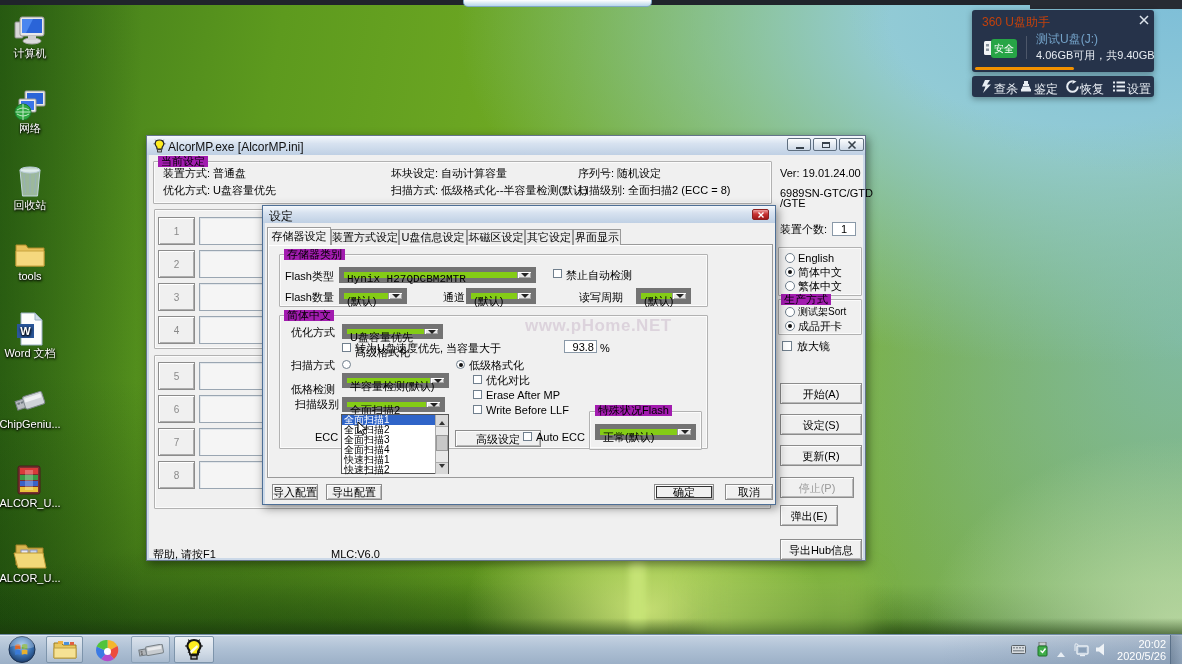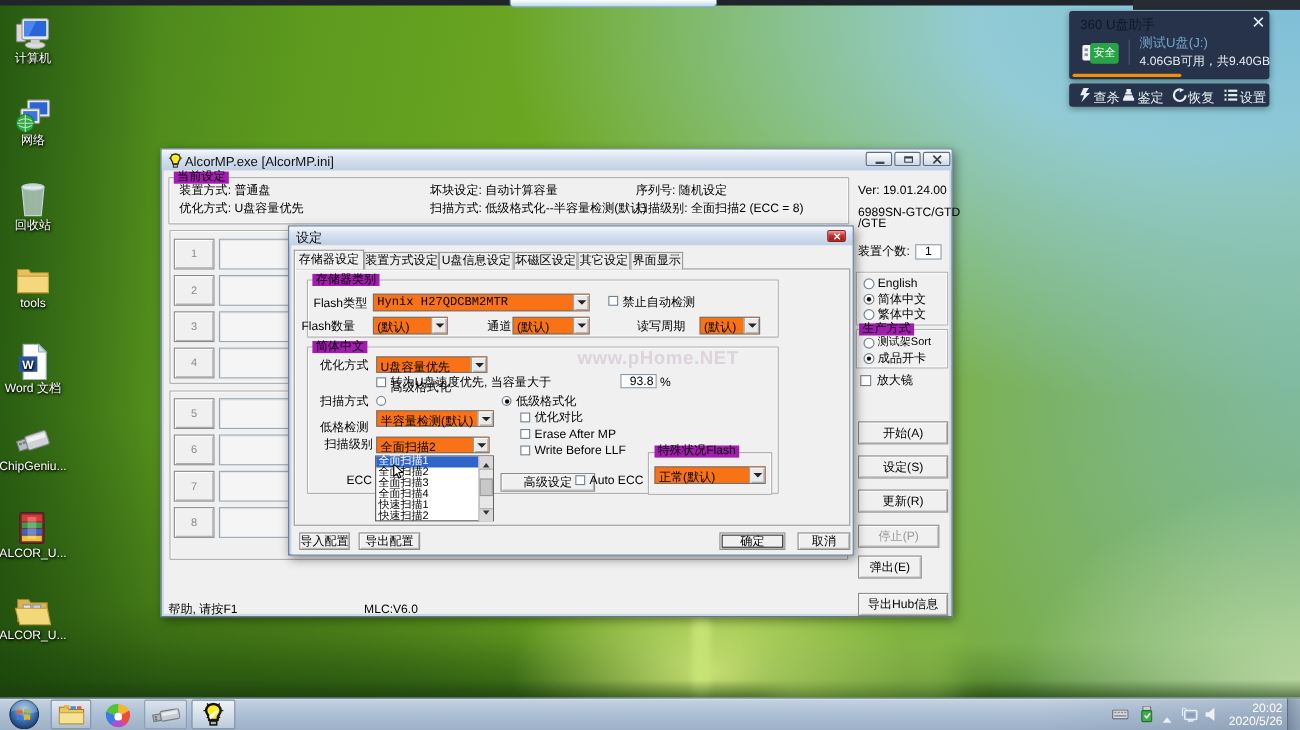--- a/index.html
+++ b/index.html
@@ -22,21 +22,21 @@
 #sliver{position:absolute;left:463px;top:0;width:189px;height:7px;background:linear-gradient(#ffffff,#b8d6ea);border:1px solid #7fa8c4;border-top:none;border-radius:0 0 5px 5px}
 #stalk{position:absolute;left:629px;top:560px;width:17px;height:74px;background:rgba(198,228,118,.95);filter:blur(3px);border-radius:6px}
 #stalk2{position:absolute;left:700px;top:580px;width:170px;height:60px;background:rgba(160,200,90,.45);filter:blur(14px)}
 .dico{position:absolute;width:76px;text-align:center;color:#fff;font-size:11px;line-height:11px;text-shadow:0 1px 2px #000,1px 1px 3px #000}
 .dico svg{display:block;margin:0 auto 2px}
 .t11{position:absolute;font-size:11px;color:#000;white-space:nowrap;line-height:12px}
 .gb{position:absolute;border:1px solid #b2b2b2;box-shadow:inset 0 0 0 1px rgba(255,255,255,.75);border-radius:1px}
 .gl{position:absolute;background:#a21caf;padding:0 3px;font-size:11px;white-space:nowrap;line-height:11px}
 .btn{position:absolute;background:#f0f0f0;border:1px solid #8c8c8c;box-shadow:inset 1px 1px 0 #fdfdfd,inset -1px -1px 0 #b9b9b9;font-size:11px;color:#000;text-align:center;white-space:nowrap}
 .sunk{position:absolute;background:#fff;border:1px solid #8a99a8;font-size:11px}
-.combo{position:absolute;background:#f97316;border:1px solid #737373;font-size:11px;white-space:nowrap}
+.combo{position:absolute;background:#84cc16;border:5px solid #737373;font-size:11px;white-space:nowrap}
 .combo i{position:absolute;right:0;top:0;bottom:0;width:14px;background:#e9e9e9;border-left:1px solid #9a9a9a;box-shadow:inset 1px 1px 0 #fff,inset -1px -1px 0 #a8a8a8}
 .combo i:after{content:"";position:absolute;left:3px;top:50%;margin-top:-2px;border:4px solid transparent;border-top:4px solid #222}
 .combo b{position:absolute;left:3px;top:1px;font-weight:normal;font-style:normal}
 .cb{position:absolute;width:10px;height:10px;background:#fff;border:1px solid #707f8d}
 .rad{position:absolute;width:10px;height:10px;background:#fff;border:1px solid #707f8d;border-radius:50%}
 .rad.on:after{content:"";position:absolute;left:2px;top:2px;width:4px;height:4px;border-radius:50%;background:#111}
 .win{position:absolute;background:#ccd9e8;border:1px solid #64748a;box-shadow:2px 3px 9px rgba(0,0,0,.45)}
 .tbar{position:absolute;left:0;top:0;right:0;background:linear-gradient(#f4f8fc,#d7e2f0 40%,#bfd0e4)}
 .wbtn{position:absolute;top:2px;height:13px;overflow:hidden;background:linear-gradient(#fcfdfe,#cdd9e7);border:1px solid #5f6f80;border-radius:2px;color:#333;font-size:9px;line-height:11px;text-align:center}
 #p360,#p360b{position:absolute;background:#26334a;border-radius:3px;box-shadow:0 2px 6px rgba(0,0,0,.35)}
@@ -134,21 +134,21 @@
         <path d="M3 4 L13 4 L15 7 L30 7 L30 24 L3 24 Z" fill="#d8b44e" stroke="#a08026"></path>
         <rect x="8" y="9" width="7" height="9" fill="#e8e8f4" stroke="#8890b0"></rect>
         <rect x="17" y="9" width="7" height="9" fill="#c8d4ee" stroke="#8890b0"></rect>
         <path d="M1 12 L30 12 L33 27 L5 27 Z" fill="#f2d878" stroke="#bd9a34"></path>
       </g>
     </svg>
 ALCOR_U...</div>
 
 <div id="p360" style="left:972px;top:10px;width:182px;height:62px"></div>
 <div id="p360b" style="left:972px;top:76px;width:182px;height:21px"></div>
-<div class="p360t" style="left:982px;top:14px;color:#0f172a">360 U盘助手</div>
+<div class="p360t" style="left:982px;top:14px;color:#c2410c">360 U盘助手</div>
 <svg class="abs" style="left:1139px;top:15px" width="10" height="10" viewBox="0 0 10 10">
     <path d="M1 1 L9 9 M9 1 L1 9" stroke="#dde4ec" stroke-width="1.5"></path>
   </svg>
 <svg class="abs" style="left:983px;top:40px" width="12" height="16" viewBox="0 0 12 16">
     <rect x="1" y="1" width="9" height="14" rx="1.5" fill="#f2f4f6"></rect>
     <rect x="3" y="4" width="3" height="2.5" fill="#8a949e"></rect>
     <rect x="3" y="8.5" width="3" height="2.5" fill="#8a949e"></rect>
   </svg>
 <div class="abs" style="left:991px;top:39px;width:26px;height:19px;background:#27a546;border-radius:3px;color:#fff;font-size:10px;line-height:19px;text-align:center">安全</div>
 <div class="abs" style="left:1026px;top:36px;width:1px;height:23px;background:rgba(255,255,255,.18)"></div>
@@ -280,21 +280,21 @@
 
  <div class="gb" style="left:16px;top:48px;width:429px;height:53px"></div>
  <div class="gl" style="left:21px;top:43px">存储器类别</div>
  <div class="t11" style="left:22px;top:64px">Flash类型</div>
  <div class="combo" style="left:76px;top:61px;width:197px;height:16px">
       <b style="font-family:'Liberation Mono',monospace;font-size:11px">Hynix H27QDCBM2MTR</b>
       <i></i>
     </div>
  <div class="cb" style="left:290px;top:63px;width:9px;height:9px"></div>
     <div class="t11" style="left:303px;top:63px">禁止自动检测</div>
- <div class="t11" style="left:11px;top:85px">Flash数量</div>
+ <div class="t11" style="left:22px;top:85px">Flash数量</div>
  <div class="combo" style="left:76px;top:82px;width:68px;height:16px">
       <b>(默认)</b>
       <i></i>
     </div>
  <div class="t11" style="left:180px;top:85px">通道</div>
  <div class="combo" style="left:203px;top:82px;width:70px;height:16px">
       <b>(默认)</b>
       <i></i>
     </div>
  <div class="t11" style="left:316px;top:85px">读写周期</div>

